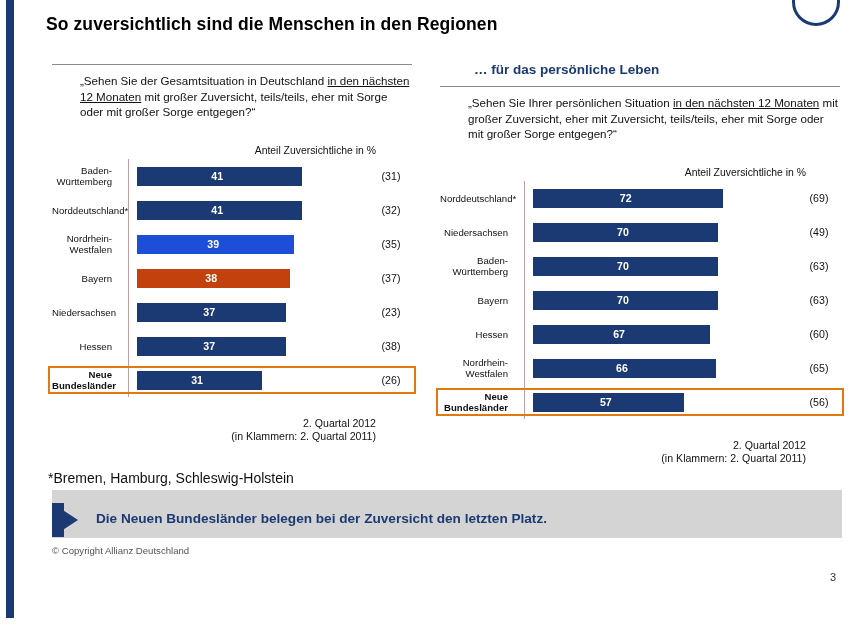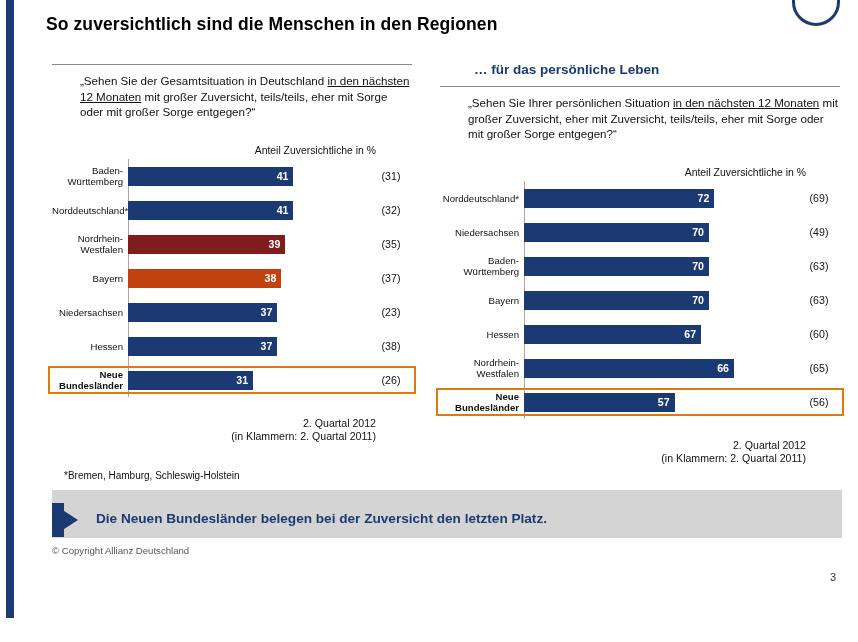--- a/index.html
+++ b/index.html
@@ -101,38 +101,39 @@
     display: flex;
     align-items: center;
     height: 34px;
   }
   .bar-cat {
     width: 76px;
     text-align: right;
     font-size: 9.6px;
     line-height: 11px;
     color: #111111;
-    padding-right: 5px;
+    padding-right: 16px;
     box-sizing: border-box;
   }
   .panel-right .bar-cat { width: 84px; }
   .bar-track {
     position: relative;
     height: 34px;
     flex: 1;
     display: flex;
     align-items: center;
   }
   .bar-fill {
     height: 19px;
     background: #1b3a73;
     position: relative;
     display: flex;
     align-items: center;
-    justify-content: flex-end;
+    justify-content: center;
+    margin-left: 9px;
   }
   .bar-value {
     color: #ffffff;
     font-size: 10.6px;
     font-weight: bold;
     padding-right: 5px;
   }
   .bar-prev {
     width: 42px;
     text-align: center;
@@ -158,23 +159,23 @@
     line-height: 13px;
     text-align: right;
     color: #111111;
     padding-right: 36px;
     margin-top: 20px;
   }
   .panel-right .foot-note { padding-right: 34px; }
 
   .asterisk-note {
     position: absolute;
-    left: 64px;
+    left: 48px;
     top: 470px;
-    font-size: 10px;
+    font-size: 14px;
     color: #111111;
   }
   .banner {
     position: absolute;
     left: 52px;
     top: 490px;
     width: 790px;
     height: 48px;
     background: #d4d4d4;
   }
@@ -259,21 +260,21 @@
           <div class="bar-track">
             <div class="bar-fill" style="width: 165.491px; background: rgb(27, 58, 115);">
               <span class="bar-value">41</span>
             </div>
           </div>
           <div class="bar-prev">(32)</div>
         </div>
         <div class="bar-row">
           <div class="bar-cat">Nordrhein-<br>Westfalen</div>
           <div class="bar-track">
-            <div class="bar-fill" style="width: 157.418px; background: #7f1d1d;">
+            <div class="bar-fill" style="width: 157.418px; background: #1d4ed8;">
               <span class="bar-value">39</span>
             </div>
           </div>
           <div class="bar-prev">(35)</div>
         </div>
         <div class="bar-row">
           <div class="bar-cat">Bayern</div>
           <div class="bar-track">
             <div class="bar-fill" style="width: 153.382px; background: #c2410c;">
               <span class="bar-value">38</span>
@@ -366,21 +367,21 @@
           <div class="bar-track">
             <div class="bar-fill" style="width: 177.071px; background: rgb(27, 58, 115);">
               <span class="bar-value">67</span>
             </div>
           </div>
           <div class="bar-prev">(60)</div>
         </div>
         <div class="bar-row">
           <div class="bar-cat">Nordrhein-<br>Westfalen</div>
           <div class="bar-track">
-            <div class="bar-fill" style="width: 210px; background: rgb(27, 58, 115);">
+            <div class="bar-fill" style="width: 183px; background: rgb(27, 58, 115);">
               <span class="bar-value">66</span>
             </div>
           </div>
           <div class="bar-prev">(65)</div>
         </div>
         <div class="bar-row">
           <div class="bar-cat" style="font-weight: bold;">Neue Bundesländer</div>
           <div class="bar-track">
             <div class="bar-fill" style="width: 150.643px; background: rgb(27, 58, 115);">
               <span class="bar-value">57</span>

